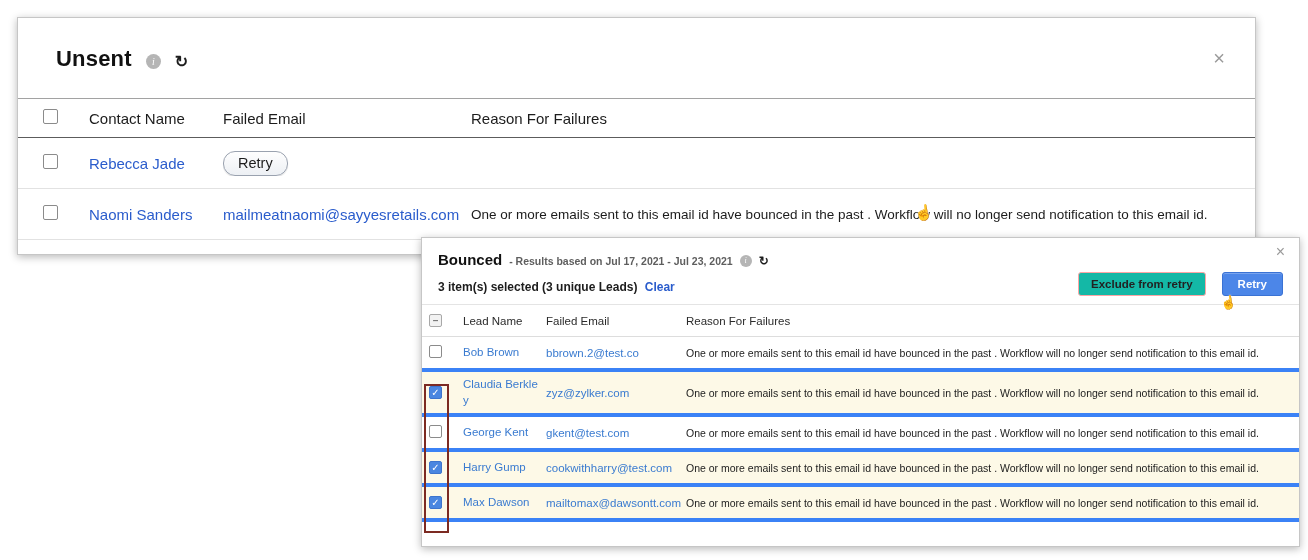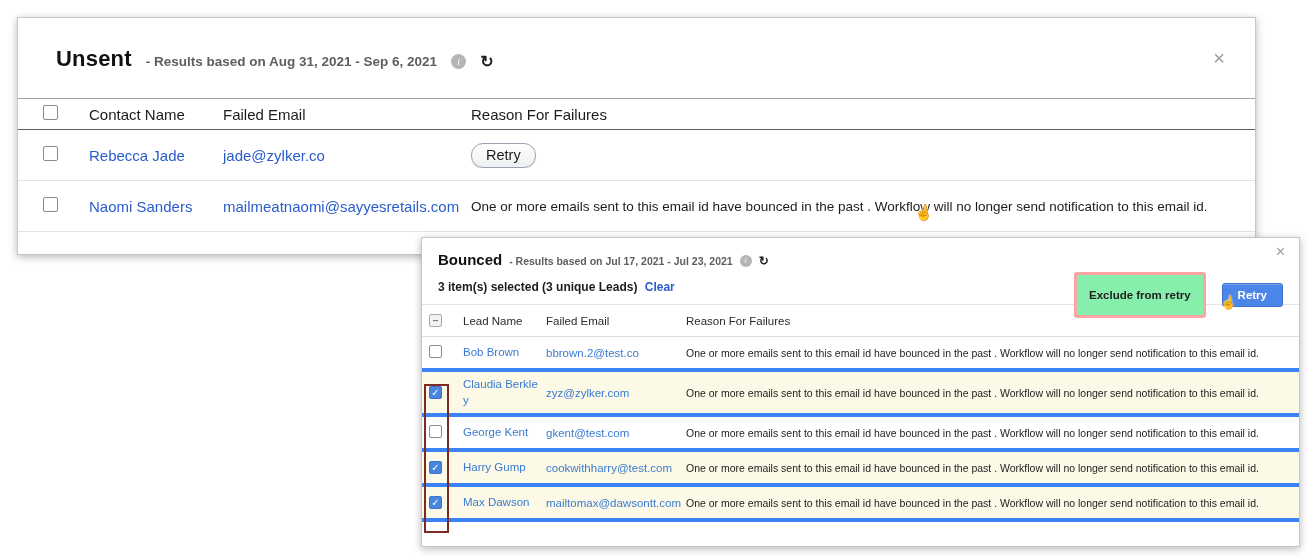--- a/index.html
+++ b/index.html
@@ -16,21 +16,21 @@
   .dlg-unsent .title { font-size:22px; font-weight:bold; color:#111; letter-spacing:.2px; }
   .dlg-unsent .subtitle { font-size:13.5px; font-weight:600; color:#5e5e5e; position:relative; top:2px; }
   .icon-info { display:inline-flex; width:15px; height:15px; border-radius:50%;
     background:#b5b5b5; color:#fff; font-size:10px; font-style:italic;
     font-family:"Liberation Serif", serif; align-items:center; justify-content:center; position:relative; top:2px; }
   .icon-refresh { font-size:16px; color:#1d1d1d; font-weight:bold; position:relative; top:2px; cursor:pointer; }
   .icon-close { position:absolute; font-size:20px; color:#9a9a9a; cursor:pointer; line-height:1; }
   .dlg-unsent .icon-close { top:30px; right:30px; }
 
   .u-grid { display:grid; grid-template-columns:71px 134px 248px 1fr; align-items:center; }
-  .u-head { margin-top:26px; height:32px; border-top:1px solid #a2a2a2; border-bottom:1px solid #5c5c5c;
+  .u-head { margin-top:26px; height:40px; border-top:1px solid #a2a2a2; border-bottom:1px solid #5c5c5c;
     font-size:15px; color:#1c1c1c; }
   .u-row { height:51px; border-bottom:1px solid #e2e2e2; font-size:15px; }
   .u-row:last-child { border-bottom:none; }
   .cell-cb { padding-left:25px; }
   .link { color:#2a5ccc; text-decoration:none; cursor:pointer; }
   .u-reason { font-size:13.5px; color:#1c1c1c; white-space:nowrap; overflow:hidden;
     display:flex; align-items:center; gap:10px; }
 
   .cb { width:15px; height:15px; border:1.5px solid #8b8b8b; border-radius:2px; background:#fff;
     display:inline-flex; align-items:center; justify-content:center; cursor:pointer; }
@@ -53,22 +53,22 @@
   .dlg-bounced .title { font-size:15px; font-weight:bold; color:#111; }
   .dlg-bounced .subtitle { font-size:10.5px; font-weight:600; color:#5e5e5e; position:relative; top:1px; }
   .dlg-bounced .icon-info { width:12px; height:12px; font-size:8px; top:1px; }
   .dlg-bounced .icon-refresh { font-size:12px; top:1px; }
   .dlg-bounced .icon-close { top:6px; right:14px; font-size:16px; }
 
   .sel-bar { padding:12px 16px 10px 16px; font-size:12px; font-weight:600; color:#1c1c1c;
     border-bottom:1px solid #e4e4e4; }
   .sel-bar .link { font-weight:600; margin-left:4px; }
   .hdr-buttons { position:absolute; top:34px; right:16px; display:flex; gap:16px; align-items:center; }
-  .btn-exclude { font-size:11.5px; font-weight:600; color:#222; padding:14px 12px;
-    border:3px solid #fca5a5; border-radius:3px; background:#86efac; cursor:pointer; }
+  .btn-exclude { font-size:11.5px; font-weight:600; color:#222; padding:5px 12px;
+    border:1px solid #fca5a5; border-radius:3px; background:#14b8a6; cursor:pointer; }
   .btn-retry-blue { position:relative; font-size:11.5px; font-weight:600; color:#fff; padding:5px 15px;
     border:1px solid #3a72d4; border-radius:3px; background:#4c86e8;
     box-shadow:inset 0 1px 0 rgba(255,255,255,.25); cursor:pointer; }
   .cur-bounced { left:799px; top:57px; font-size:13px; }
 
   .b-grid { display:grid; grid-template-columns:41px 83px 140px 1fr; align-items:center; }
   .b-head { height:32px; font-size:11.5px; color:#2b2b2b; border-bottom:1px solid #ddd; }
   .b-row { min-height:35px; border-bottom:4px solid #3b82f6; font-size:11.5px; }
   .b-row.selected { background:#fdfaе8; background:#fdf9e7; }
   .b-cb { padding-left:7px; }
@@ -83,40 +83,38 @@
 </style>
 </head>
 <body>
 
 <div class="stage">
 
   <div class="dialog dlg-unsent">
     <span class="icon-close">×</span>
     <div class="hdr">
       <span class="title">Unsent</span>
-      <span class="subtitle">- Results based on Aug 31, 2021 - Sep 6, 2021</span>
       <span class="icon-info">i</span>
       <span class="icon-refresh">↻</span>
     </div>
 
     <div class="u-grid u-head">
       <div class="cell-cb">
         <span class="cb"></span>
       </div>
       <div>Contact Name</div>
       <div>Failed Email</div>
       <div>Reason For Failures</div>
     </div>
 
     <div class="u-grid u-row">
       <div class="cell-cb">
         <span class="cb"></span>
       </div>
       <div><a class="link">Rebecca Jade</a></div>
-      <div><a class="link">jade@zylker.co</a></div>
       <div class="u-reason">
         <button class="btn-retry-light">Retry</button>
       </div>
     </div>
 
     <div class="u-grid u-row">
       <div class="cell-cb">
         <span class="cb"></span>
       </div>
       <div><a class="link">Naomi Sanders</a></div>

